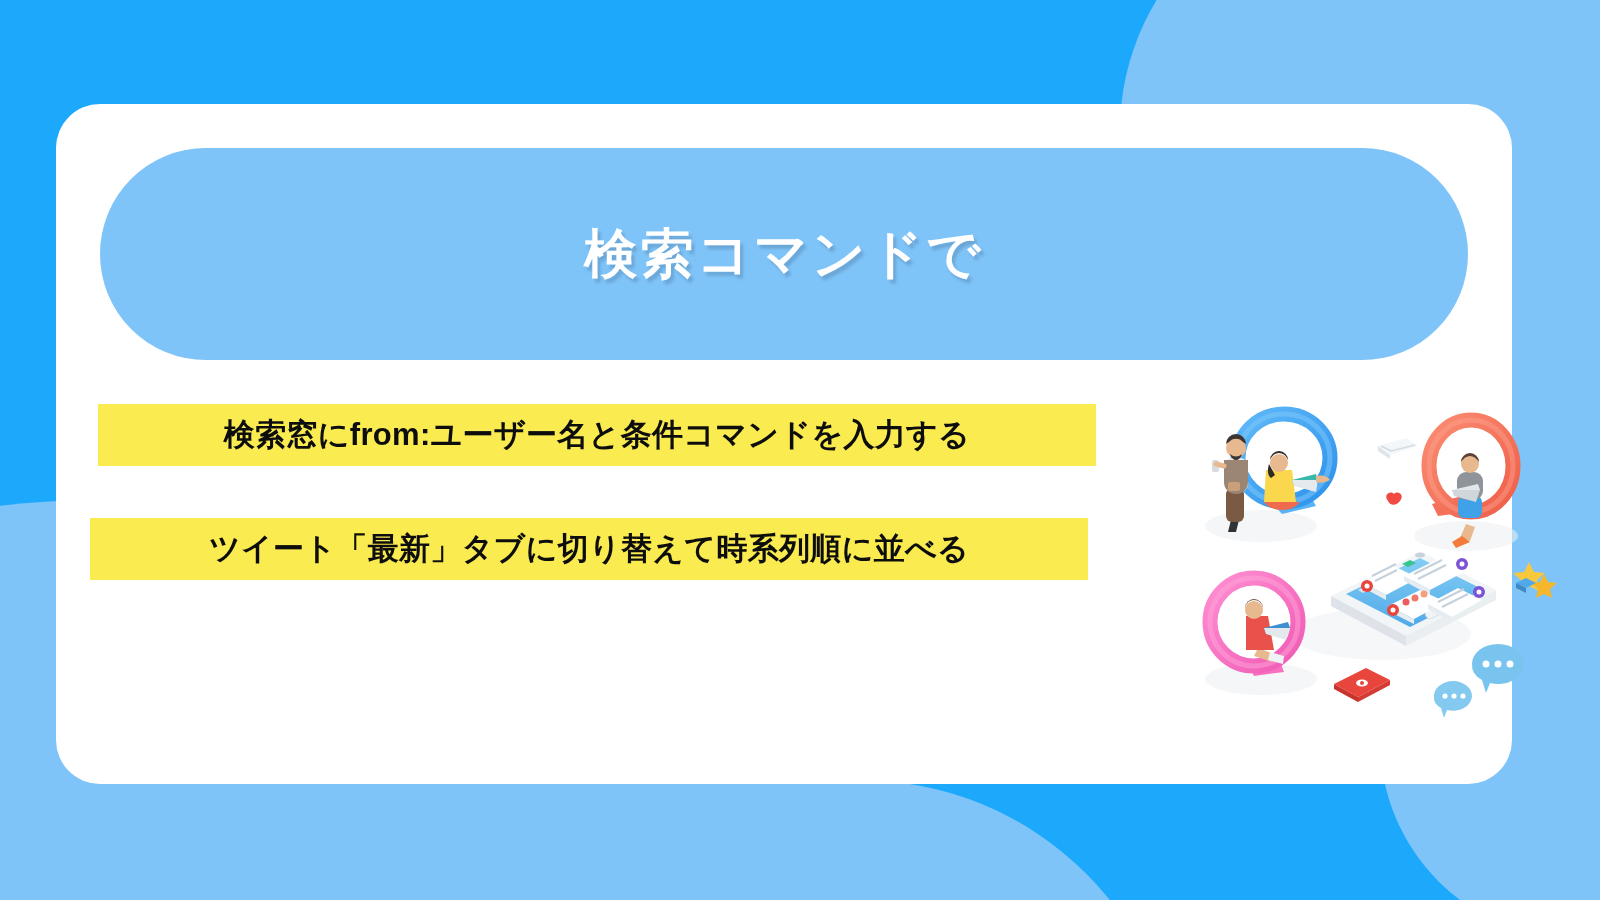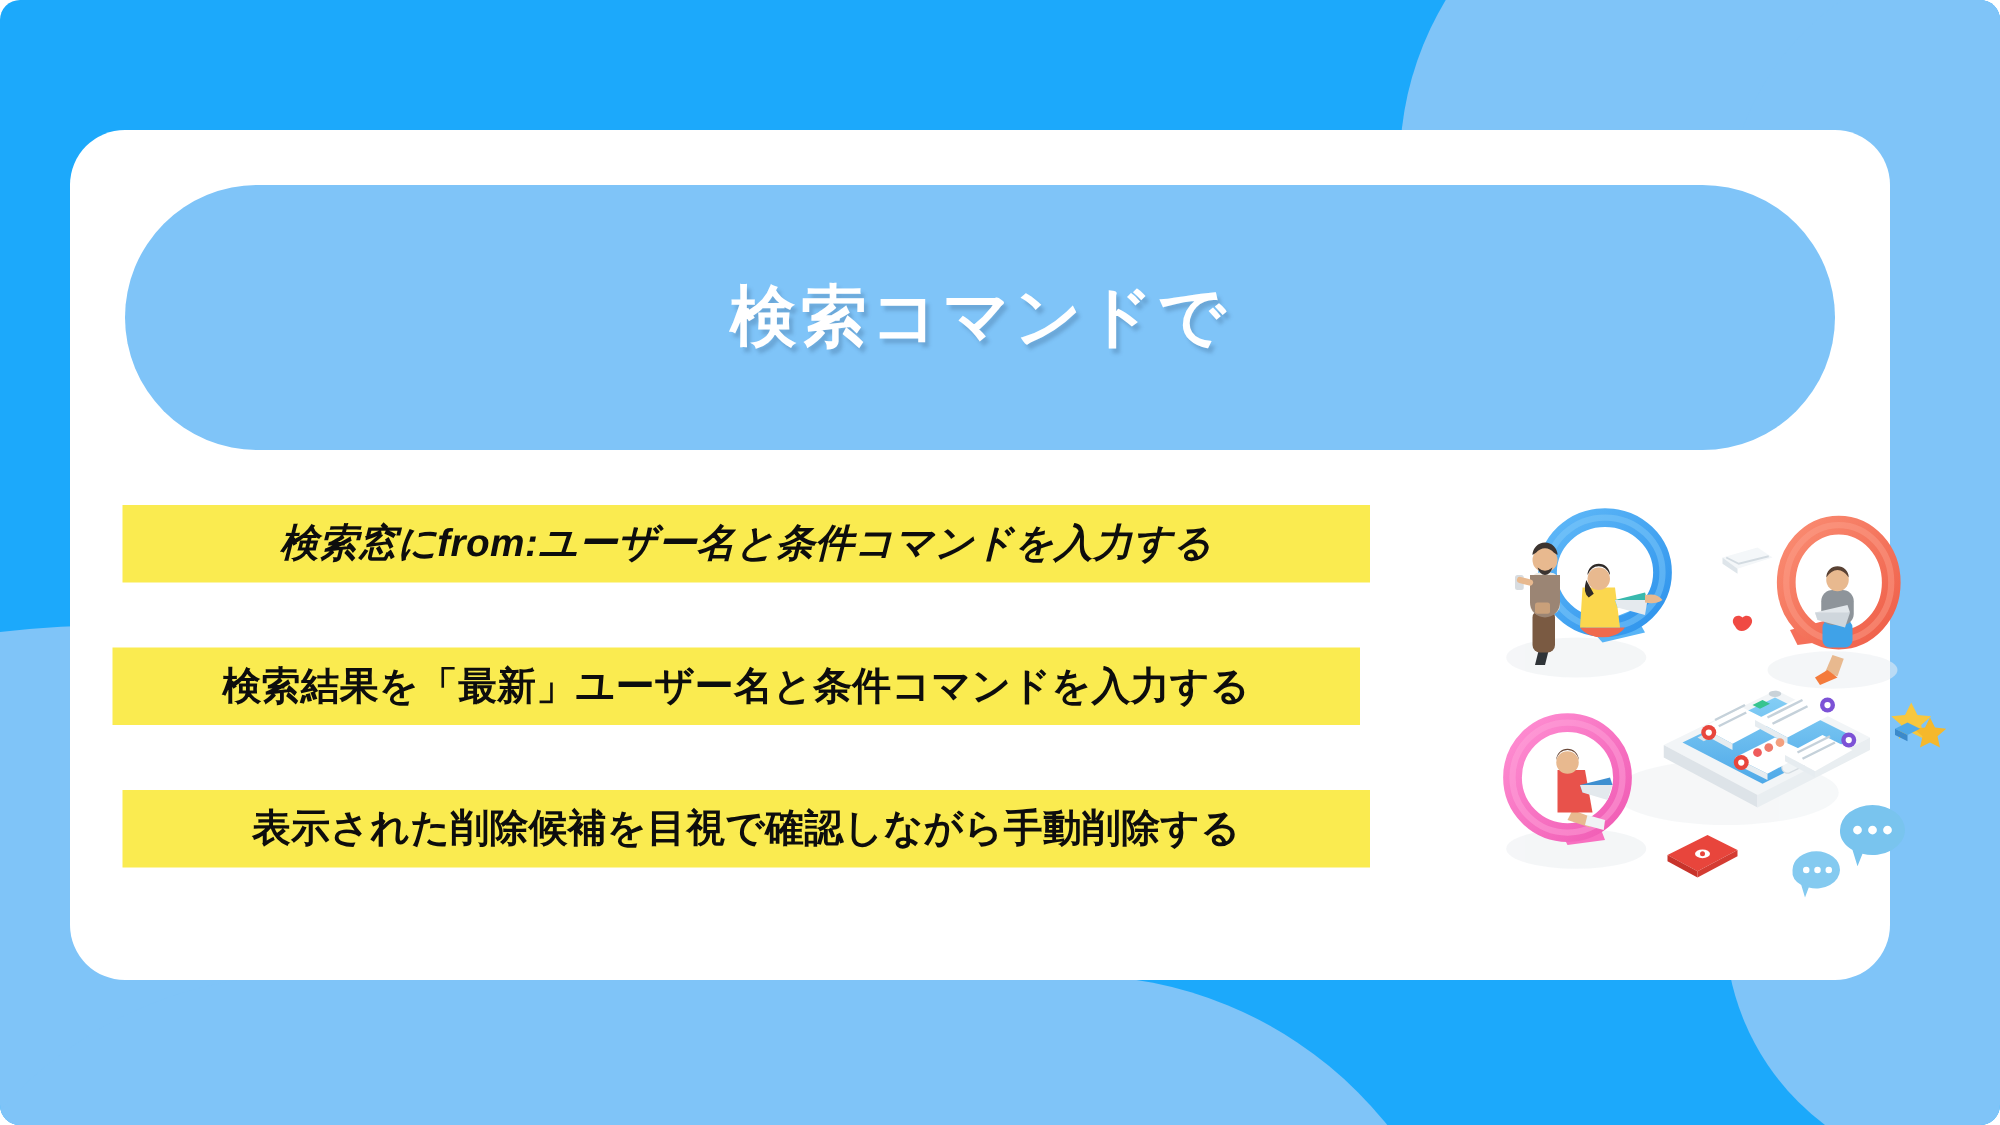--- a/index.html
+++ b/index.html
@@ -7,21 +7,20 @@
     padding: 0;
     background: #ffffff;
   }
   .stage {
     position: relative;
     width: 1600px;
     height: 900px;
     overflow: hidden;
     font-family: "Liberation Sans", "DejaVu Sans", sans-serif;
     background: #1CA9FB;
-    border-radius: 16px;
   }
 
   
   .blob-top-right {
     position: absolute;
     left: 1120px;
     top: -150px;
     width: 640px;
     height: 560px;
     background: #7FC4F8;
@@ -109,21 +108,21 @@
   .bullet-row {
     position: relative;
     height: 62px;
     margin-bottom: 52px;
     background: #FAEB50;
     display: flex;
     align-items: center;
     justify-content: center;
   }
   .bullet-row:last-child { margin-bottom: 0; }
-  .bullet-row.r1 { margin-left: 42px; width: 998px; font-style: italic; }
+  .bullet-row.r1 { margin-left: 42px; width: 998px; }
   .bullet-row.r2 { margin-left: 34px; width: 998px; }
   .bullet-row.r3 { margin-left: 42px; width: 998px; }
 
   .bullet-text {
     color: #0d0d0d;
     font-weight: 700;
     font-size: 31px;
     letter-spacing: 0.01em;
     white-space: nowrap;
   }
@@ -152,24 +151,21 @@
 
     <div class="title-pill">
       <div class="title-line line1">検索コマンドで</div>
     </div>
 
     <div class="bullets">
       <div class="bullet-row r1">
         <span class="bullet-text">検索窓にfrom:ユーザー名と条件コマンドを入力する</span>
       </div>
       <div class="bullet-row r2">
-        <span class="bullet-text">検索結果を「最新」ユーザー名と条件コマンドを入力する</span>
-      </div>
-      <div class="bullet-row r3">
-        <span class="bullet-text">表示された削除候補を目視で確認しながら手動削除する</span>
+        <span class="bullet-text">ツイート「最新」タブに切り替えて時系列順に並べる</span>
       </div>
     </div>
 
     <div class="illustration">
       <svg width="400" height="340" viewBox="0 0 400 340" xmlns="http://www.w3.org/2000/svg">
         <defs>
           <linearGradient id="gBlueRing" x1="0" y1="0" x2="1" y2="1">
             <stop offset="0%" stop-color="#5FB8F8"></stop>
             <stop offset="100%" stop-color="#2E93EC"></stop>
           </linearGradient>

